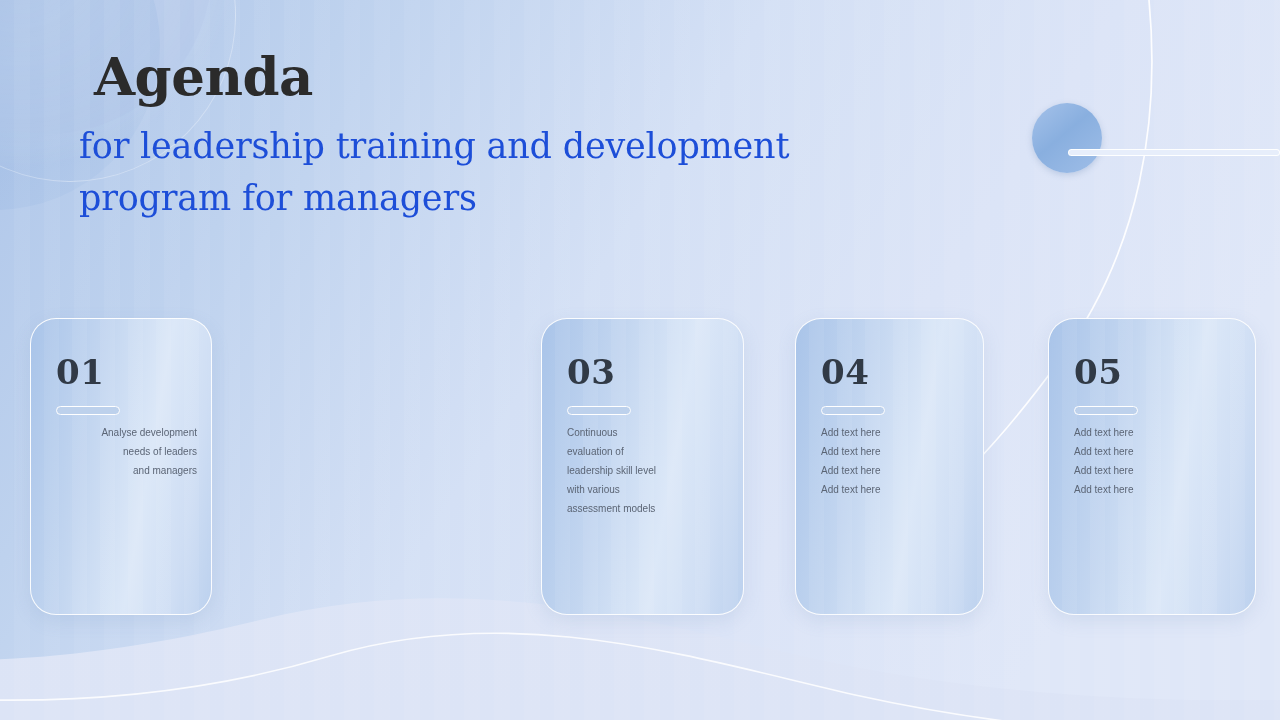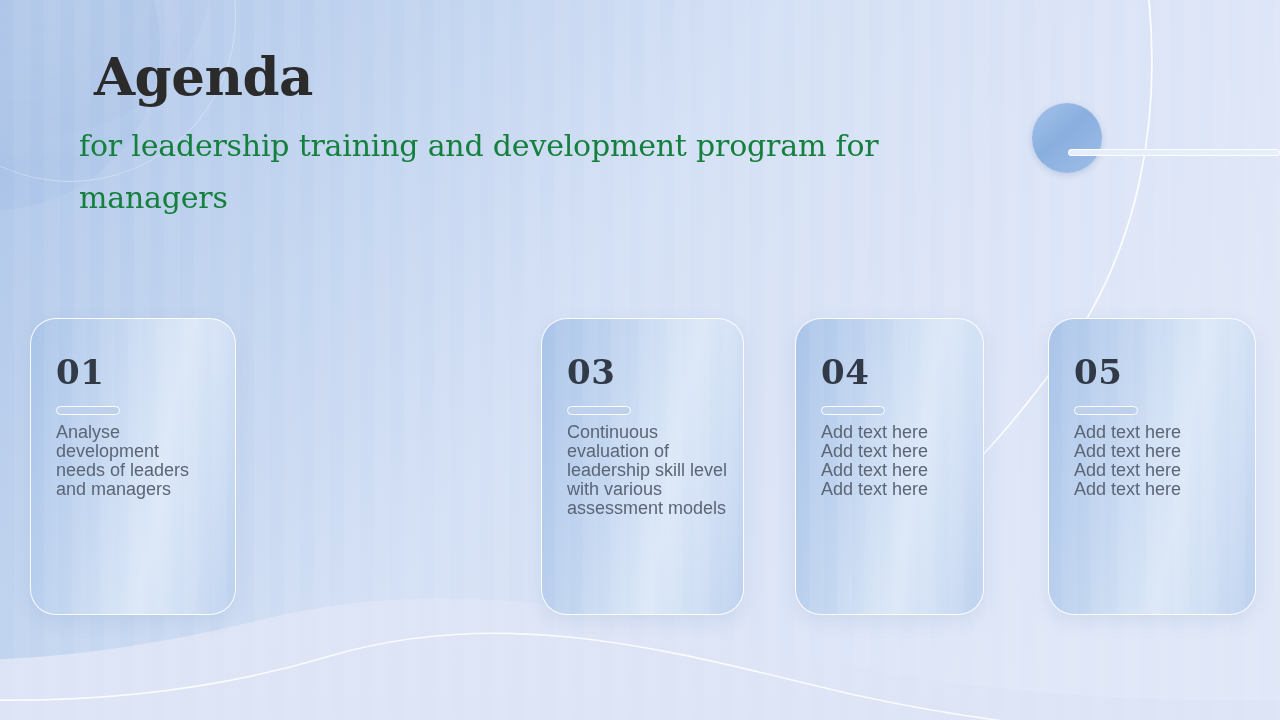--- a/index.html
+++ b/index.html
@@ -124,23 +124,23 @@
     font-weight: 700;
     font-size: 53px;
     line-height: 58px;
     color: #2b2b2b;
     letter-spacing: -0.5px;
     margin: 15px;
   }
   .title-sub {
     font-family: "DejaVu Serif", "Liberation Serif", serif;
     font-weight: 400;
-    font-size: 30px;
+    font-size: 35px;
     line-height: 52px;
-    color: #15803d;
+    color: #1d4ed8;
     margin: 0;
     letter-spacing: -0.2px;
   }
 
   
   .cards {
     position: absolute;
     left: 0;
     top: 0;
     width: 1280px;
@@ -165,21 +165,21 @@
     background: repeating-linear-gradient(
       90deg,
       rgba(255,255,255,0.00) 0px,
       rgba(255,255,255,0.00) 13px,
       rgba(255,255,255,0.06) 13px,
       rgba(255,255,255,0.06) 28px
     );
     pointer-events: none;
   }
 
-  .card-1 { left: 30px;   width: 206px; }
+  .card-1 { left: 30px;   width: 182px; text-align: right; }
   .card-2 { left: 287px;  width: 201px; }
   .card-3 { left: 541px;  width: 203px; text-decoration: underline; }
   .card-4 { left: 795px;  width: 189px; }
   .card-5 { left: 1048px; width: 208px; }
 
   .card-num {
     position: absolute;
     left: 25px;
     top: 36px;
     font-family: "DejaVu Serif", "Liberation Serif", serif;
@@ -201,21 +201,21 @@
     border: 1.4px solid #ffffff;
     box-sizing: border-box;
     z-index: 2;
   }
   .card-body {
     position: absolute;
     left: 25px;
     top: 104px;
     right: 14px;
     font-family: "Liberation Sans", sans-serif;
-    font-size: 18px;
+    font-size: 10px;
     line-height: 19px;
     color: #5b6575;
     white-space: pre-line;
     z-index: 2;
   }
 </style>
 </head>
 <body>
 
 <div id="slide">

